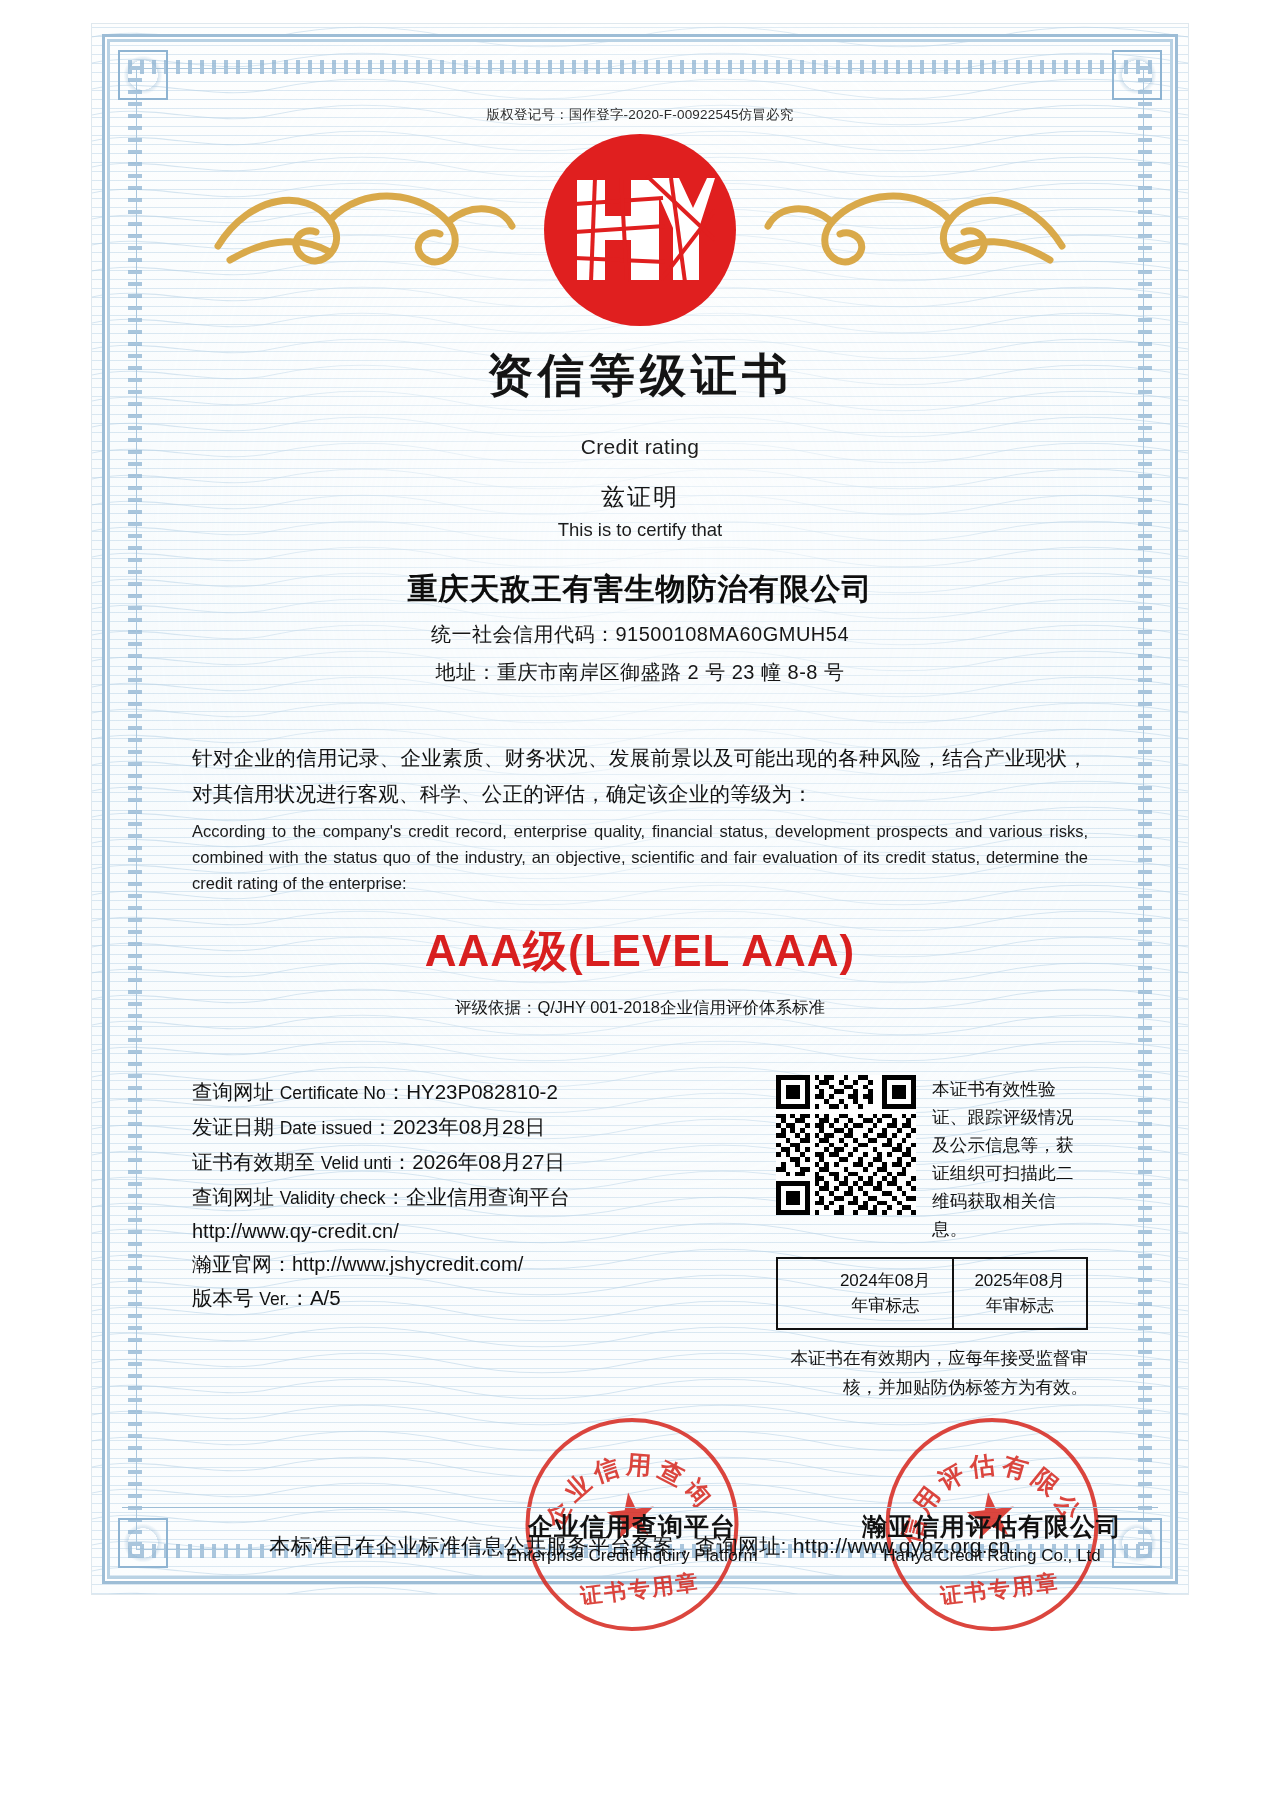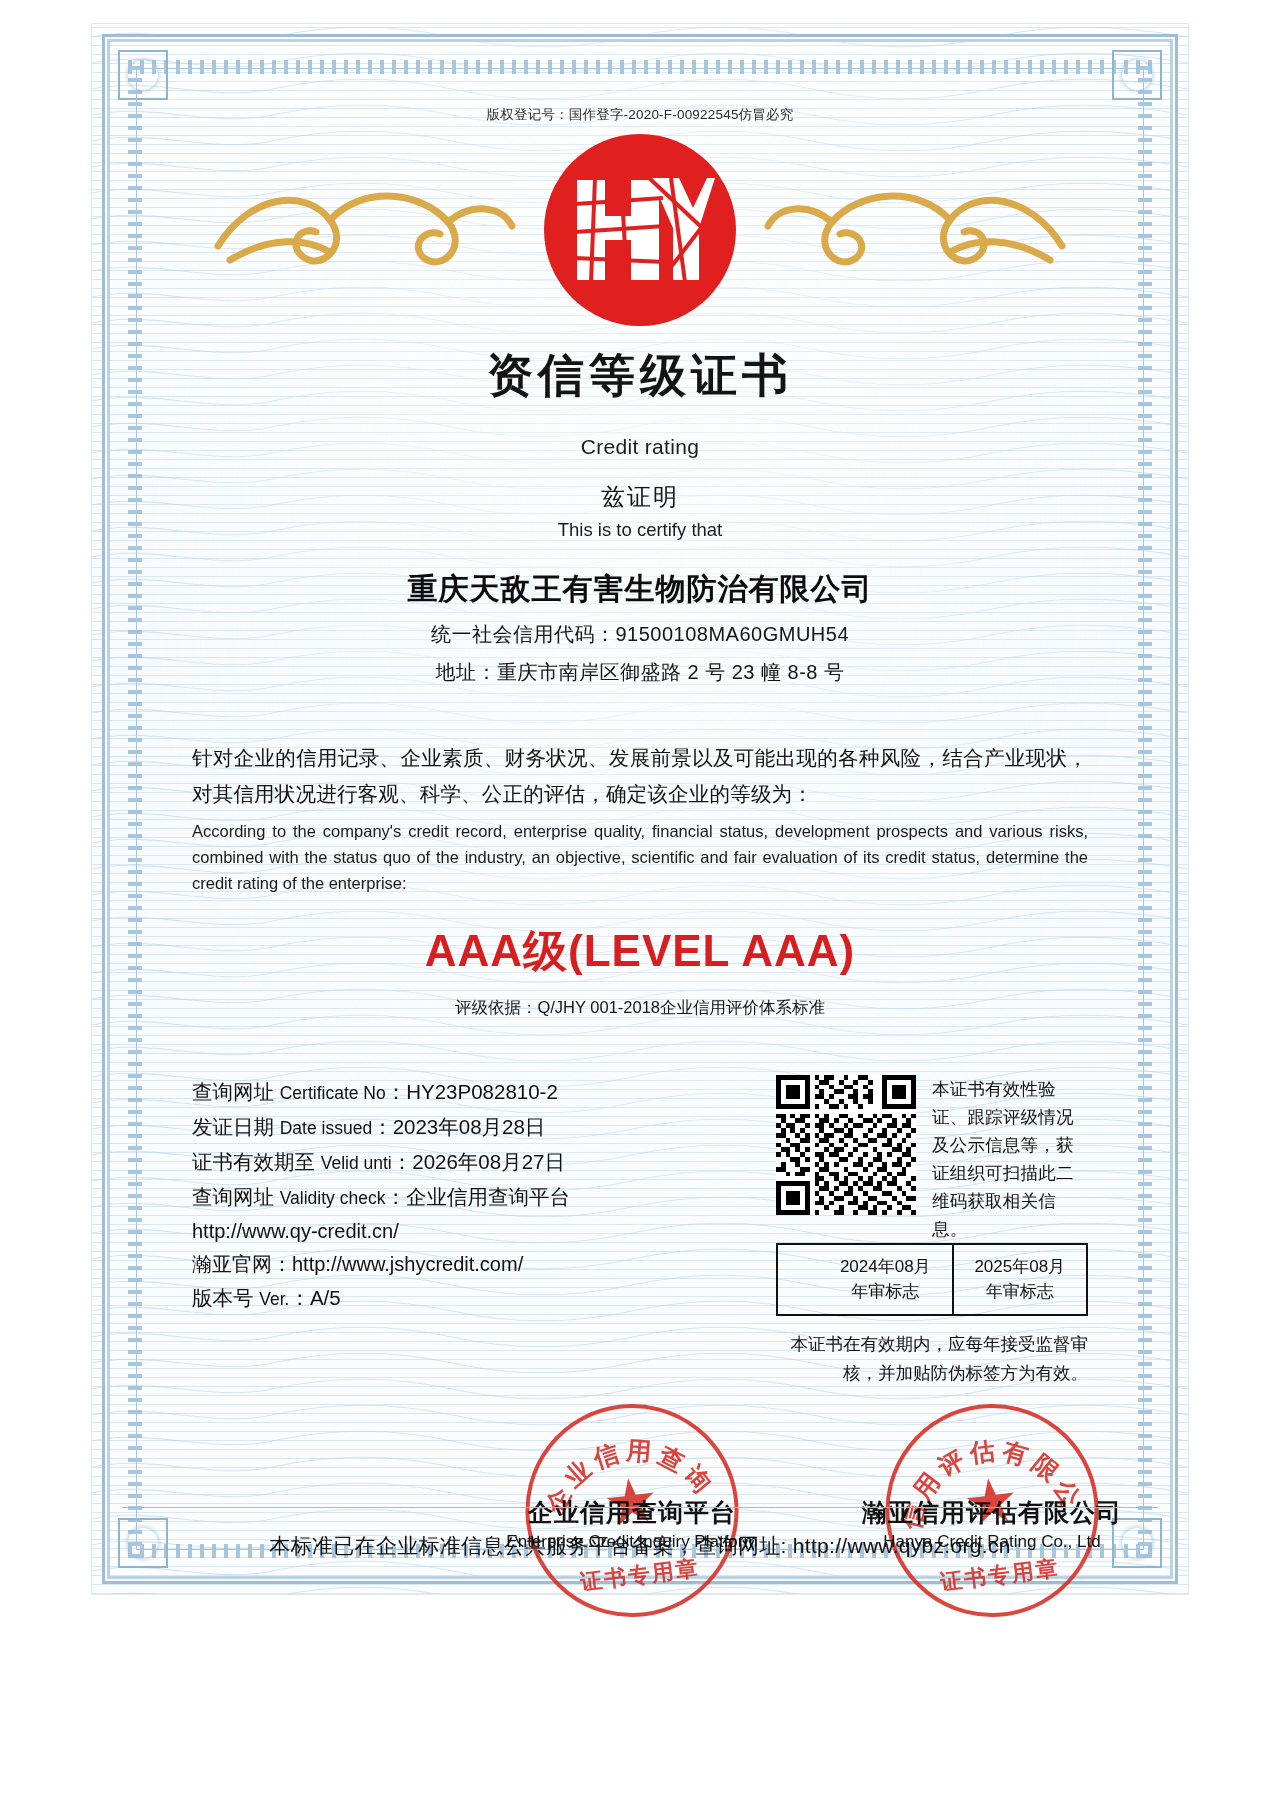--- a/index.html
+++ b/index.html
@@ -249,20 +249,21 @@
     background: #ffffff;
   }
   .qr-note {
     font-size: 17.5px;
     line-height: 28px;
     color: #111111;
     letter-spacing: 0.2px;
   }
   .stamp-boxes {
     display: flex;
+    margin-top: 14px;
     border: 2px solid #111;
     padding-left: 41px;
   }
   .stamp-box {
     flex: 1;
     text-align: center;
     padding: 9px 0 10px 0;
     font-size: 17px;
     line-height: 25px;
     color: #111;

